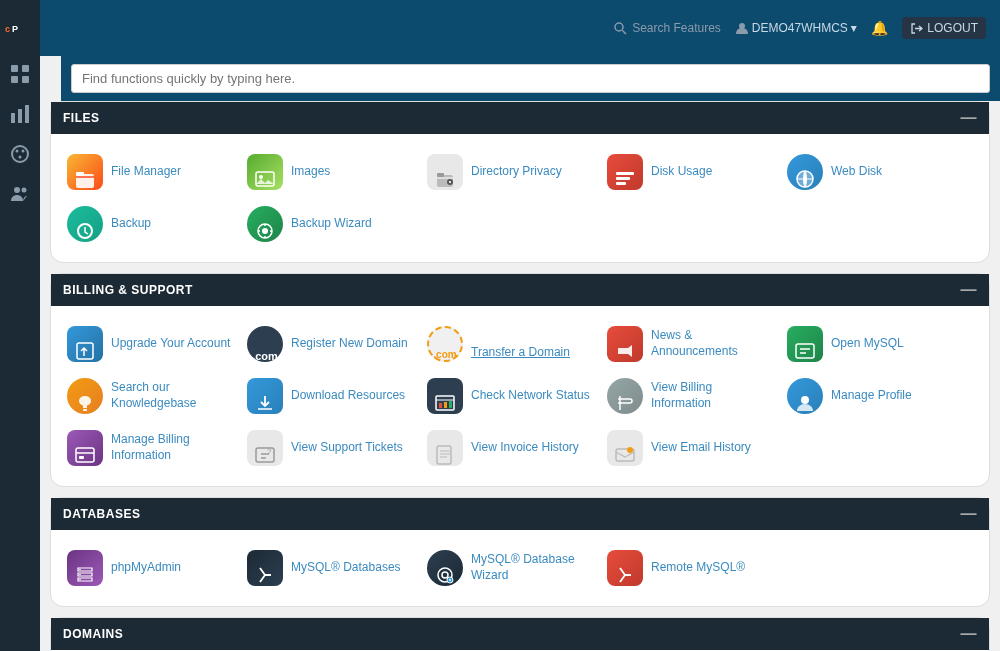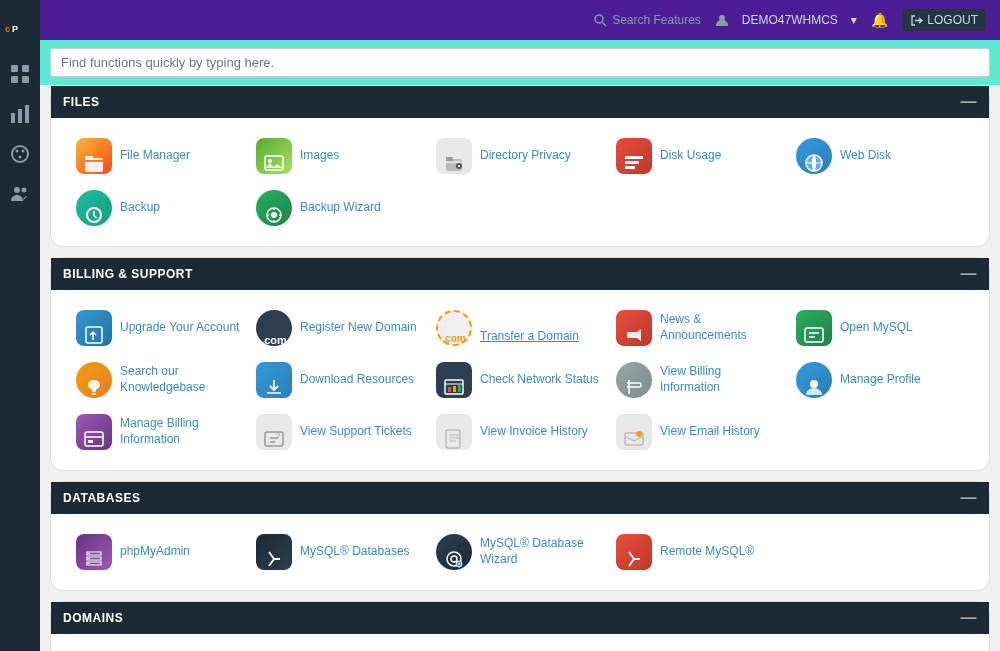--- a/index.html
+++ b/index.html
@@ -39,41 +39,41 @@
     
     .main-area {
       flex: 1;
       display: flex;
       flex-direction: column;
       overflow: hidden;
     }
 
     
     .header {
-      background: #4c1d95;
-      height: 40px;
+      background: #0c4a6e;
+      height: 56px;
       display: flex;
       align-items: center;
       justify-content: flex-end;
       padding: 0 14px;
       gap: 14px;
       flex-shrink: 0;
     }
     .header-search {
       display: flex;
       align-items: center;
       gap: 5px;
       color: #8a9baa;
       font-size: 12px;
       cursor: pointer;
     }
     .header-user {
       display: flex;
       align-items: center;
-      gap: 13px;
+      gap: 3px;
       color: #c8d8e4;
       font-size: 12px;
       cursor: pointer;
     }
     .header-bell {
       color: #8a9baa;
       font-size: 14px;
       cursor: pointer;
     }
     .header-logout {
@@ -84,22 +84,23 @@
       font-size: 12px;
       cursor: pointer;
       background: #253545;
       padding: 4px 8px;
       border-radius: 3px;
     }
 
     
     .search-bar-container {
       padding: 8px 10px;
-      background: #5eead4;
+      background: #0c4a6e;
       flex-shrink: 0;
+      margin-left: 21px;
     }
     .search-bar-container input {
       width: 100%;
       padding: 6px 10px;
       border: 1px solid #ccc;
       border-radius: 3px;
       font-size: 13px;
       color: #999;
       outline: none;
     }
@@ -129,21 +130,21 @@
       align-items: center;
       justify-content: space-between;
       letter-spacing: 0.5px;
     }
     .section-header .collapse-icon {
       color: #aaa;
       font-size: 16px;
       cursor: pointer;
     }
     .section-body {
-      padding: 12px 19px;
+      padding: 12px 10px;
       display: flex;
       flex-wrap: wrap;
       gap: 0;
     }
 
     
     .feature-item {
       display: flex;
       align-items: center;
       gap: 8px;

